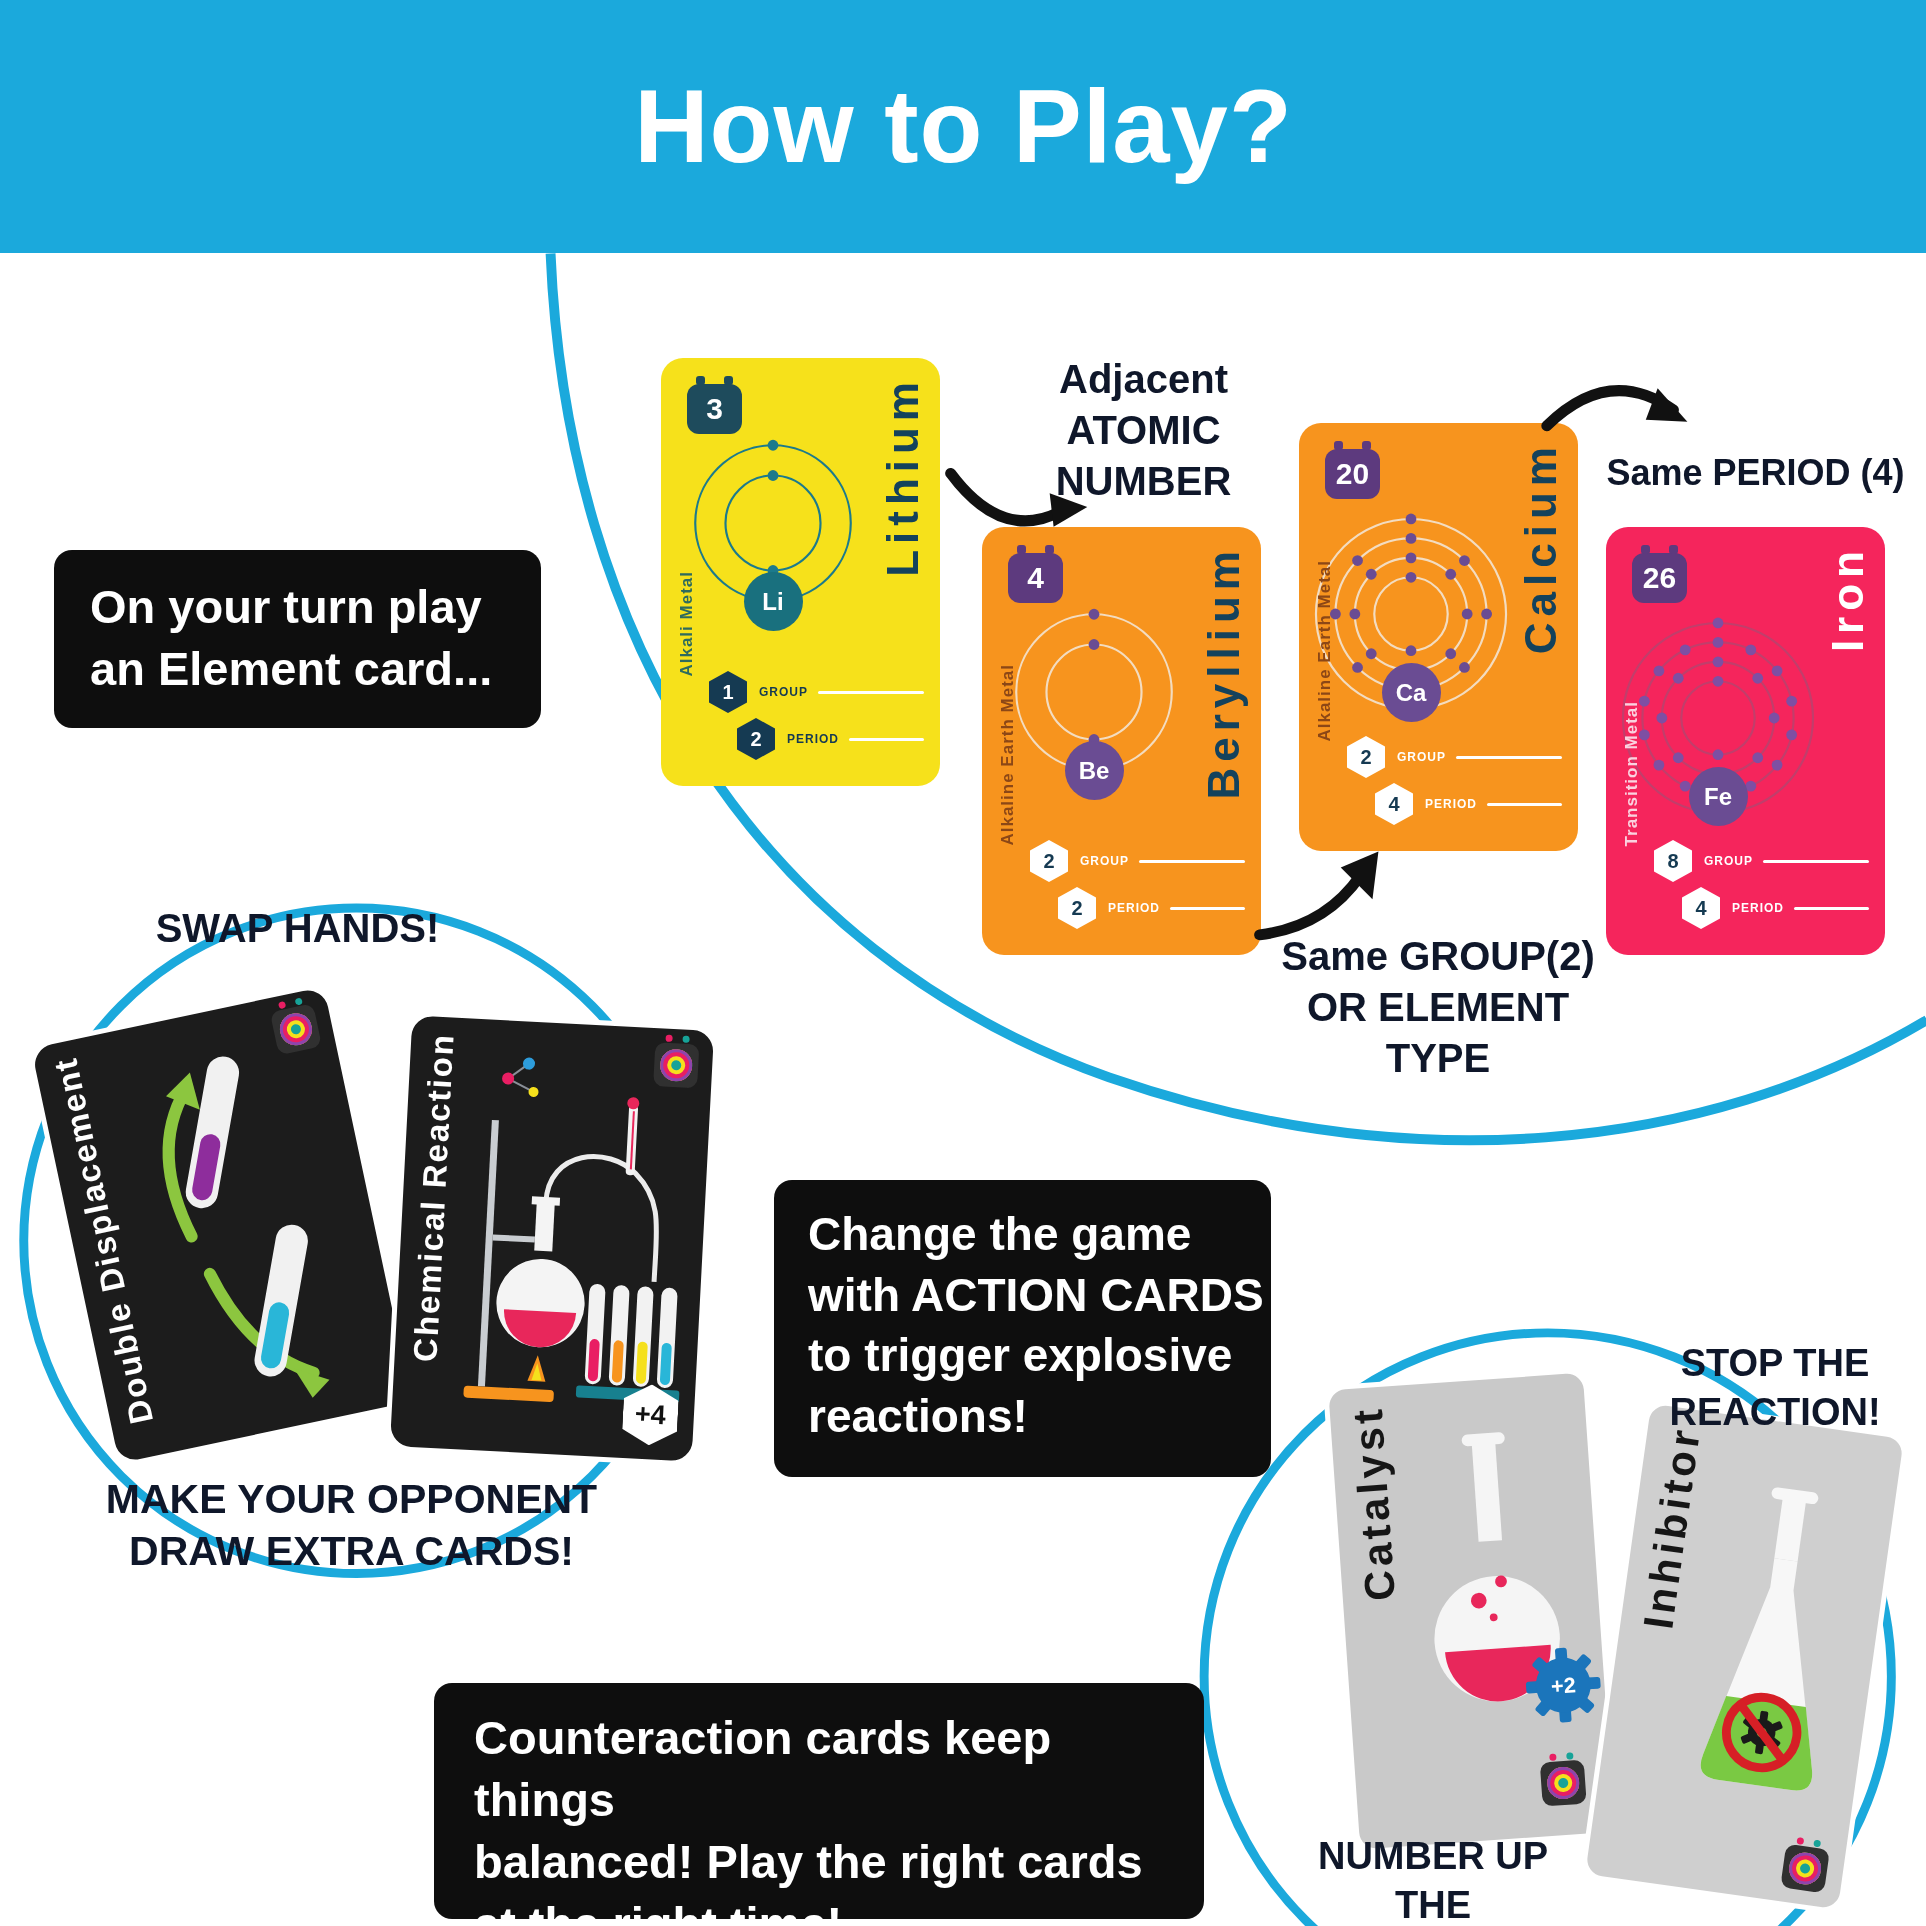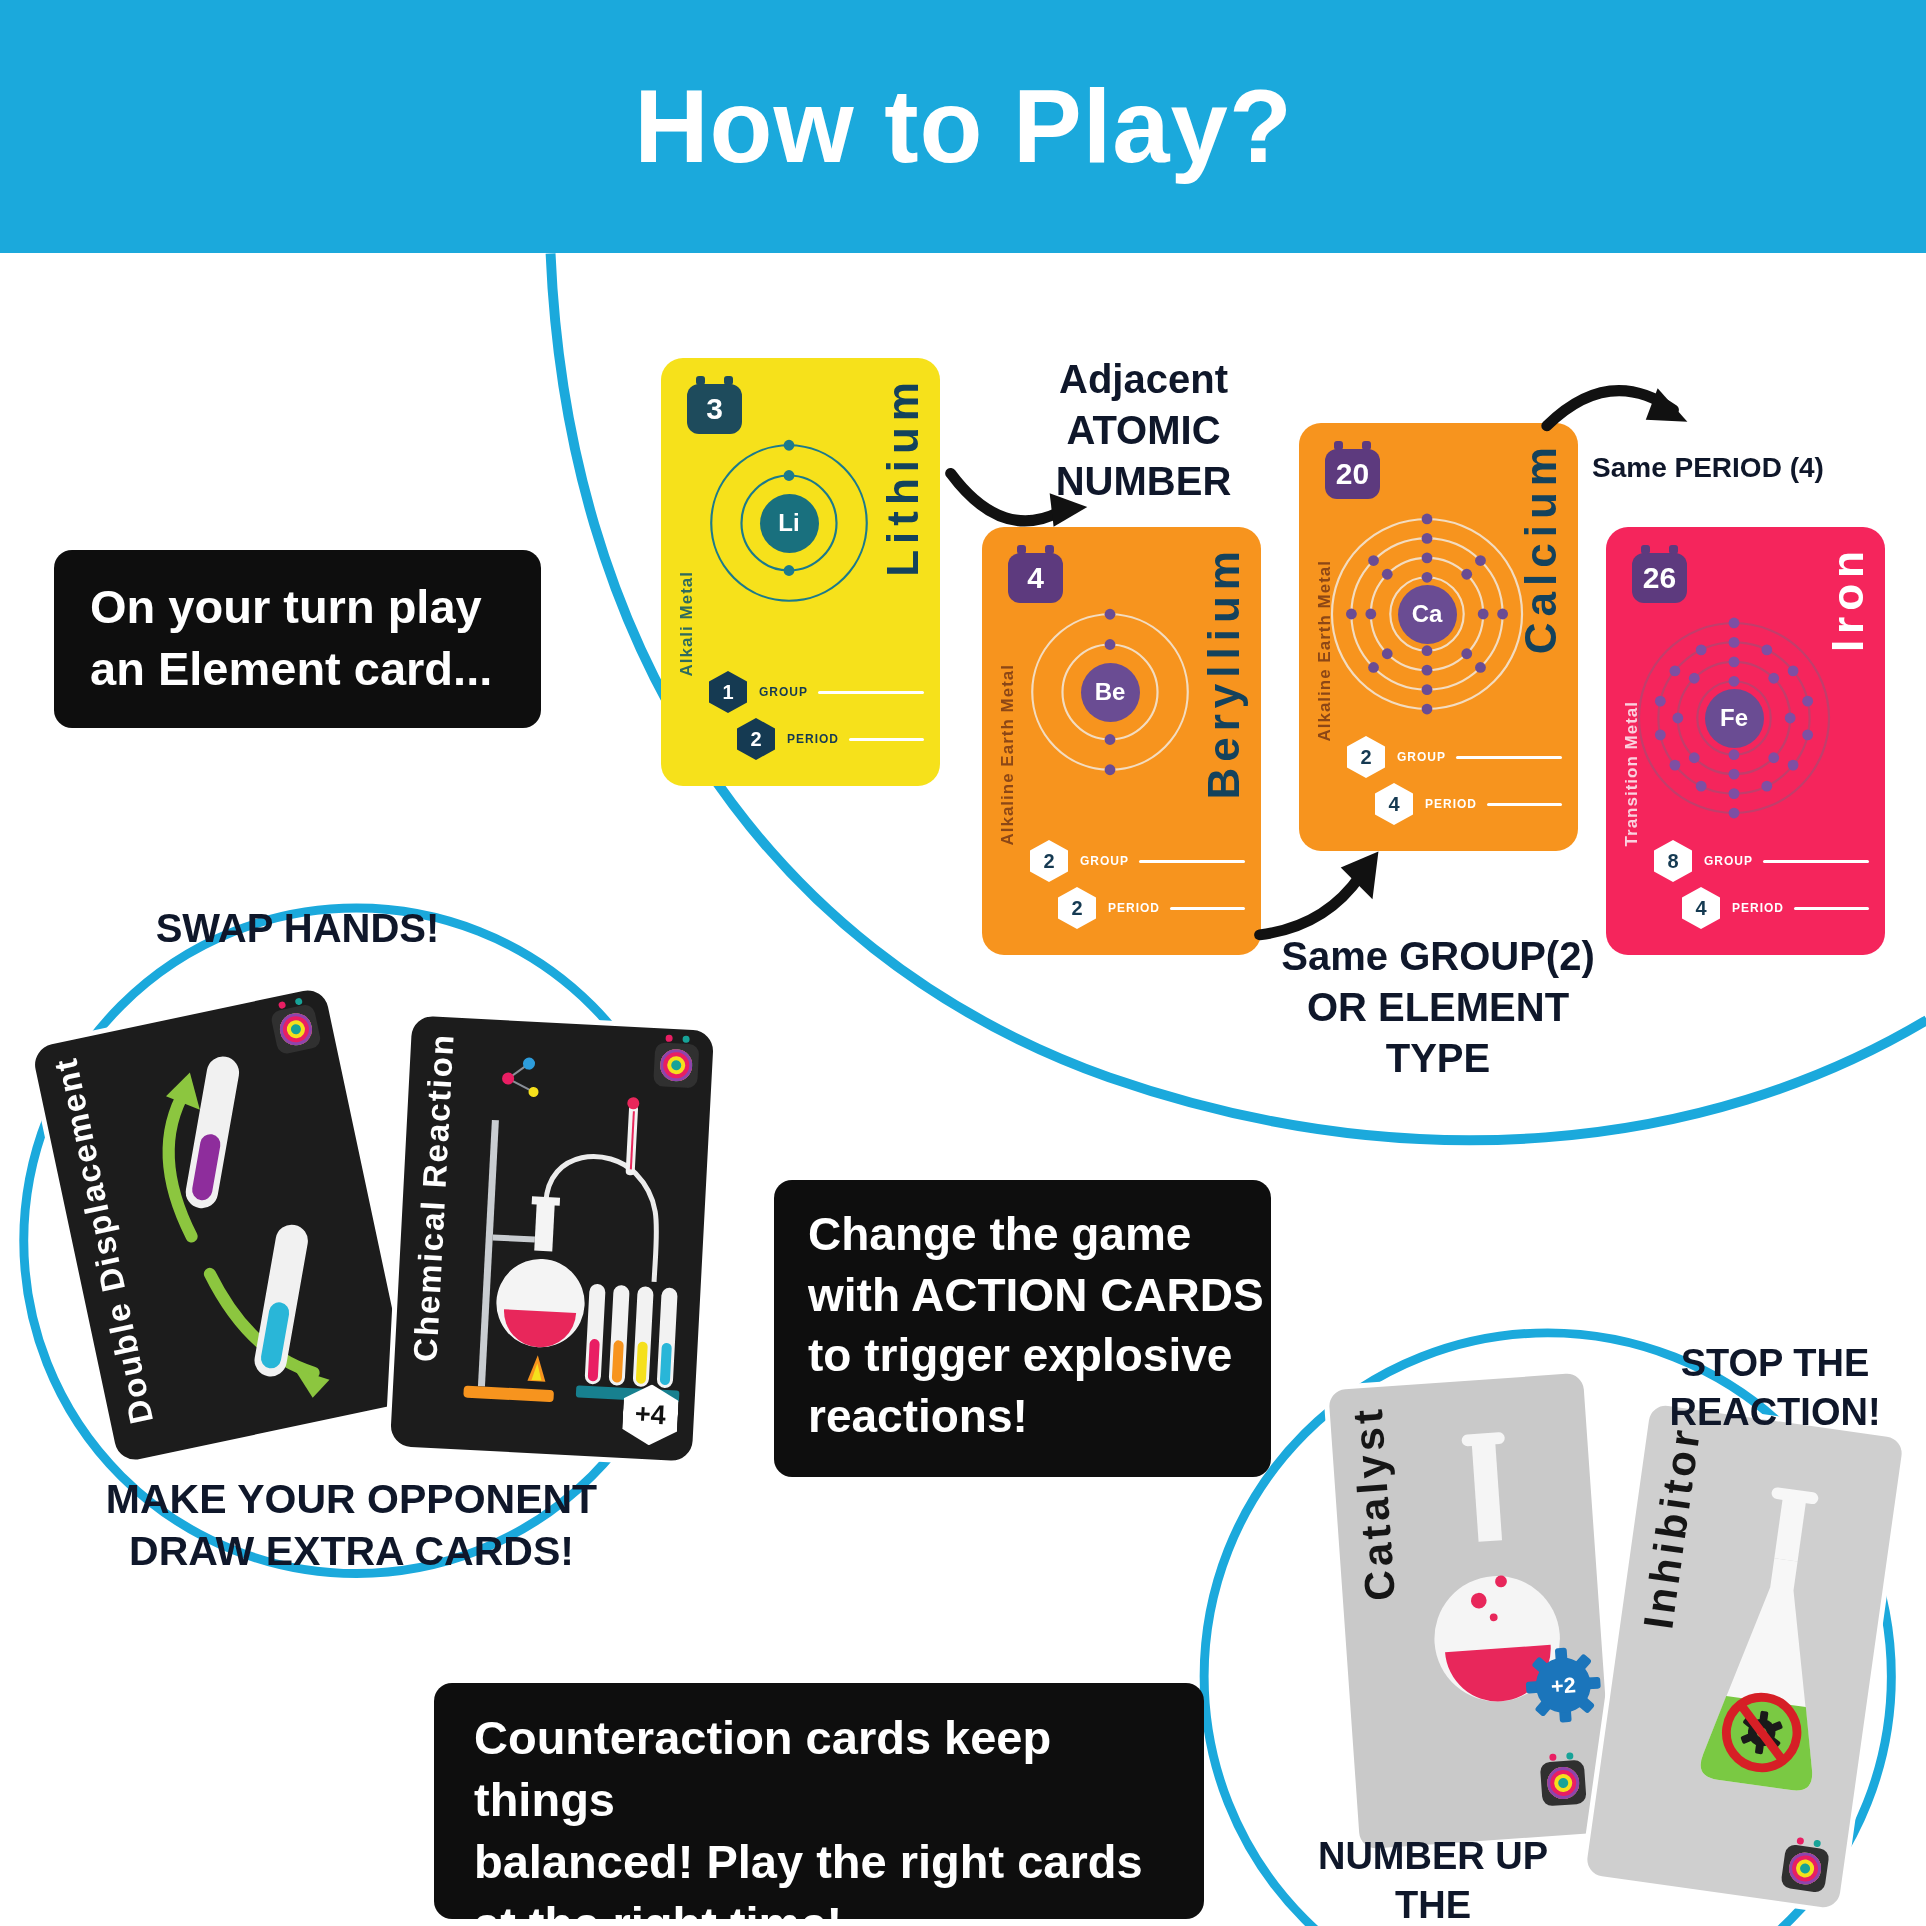--- a/index.html
+++ b/index.html
@@ -26,21 +26,21 @@
   .badge{position:absolute;top:26px;left:26px;width:55px;height:50px;border-radius:12px;color:#fff;
          font-size:30px;font-weight:bold;display:flex;align-items:center;justify-content:center;}
   .badge::before,.badge::after{content:"";position:absolute;top:-8px;width:9px;height:9px;border-radius:3px;background:inherit;}
   .badge::before{left:9px;} .badge::after{right:9px;}
   .card-li .badge{background:#1E4B5C;}
   .card-be .badge,.card-ca .badge,.card-fe .badge{background:#5D3A7E;text-align:right;}
 
   .ename{position:absolute;top:18px;right:12px;font-size:44px;font-weight:bold;letter-spacing:6px;color:#14425C;}
   .card-fe .ename{color:#fff;}
 
-  .eorbit{position:absolute;left:20px;top:57px;width:216px;height:216px;display:flex;align-items:center;justify-content:center;}
+  .eorbit{position:absolute;left:4px;top:57px;width:216px;height:216px;display:flex;align-items:flex-end;justify-content:center;}
   .card-ca .eorbit,.card-fe .eorbit{top:83px;}
   .eorbit svg{position:absolute;inset:0;width:100%;height:100%;}
   .esym{position:relative;width:59px;height:59px;border-radius:50%;color:#fff;font-weight:bold;font-size:24px;
         display:flex;align-items:center;justify-content:center;}
   .sym-teal{background:#19707E;} .sym-purple{background:#6A4C93;}
 
   .etype{position:absolute;left:16px;bottom:109px;font-size:17px;font-weight:bold;letter-spacing:1px;}
   .card-li .etype{color:#2E6B5E;}
   .card-be .etype,.card-ca .etype{color:#8C4716;}
   .card-fe .etype{color:#FAD2DF;}
@@ -54,21 +54,21 @@
   .card-be .hex,.card-ca .hex,.card-fe .hex{background:#fff;color:#153A52;}
   .row-label{font-size:12px;font-weight:bold;margin-left:12px;letter-spacing:1px;}
   .card-li .row-label{color:#153A52;}
   .card-be .row-label,.card-ca .row-label,.card-fe .row-label{color:#fff;}
   .row-line{flex:1;height:3px;background:#fff;margin-left:10px;border-radius:2px;}
 
   
   .lbl{position:absolute;font-weight:bold;color:#0f172a;z-index:5;line-height:1.28;}
   .lbl-center{text-align:center;}
   .lbl-adjacent{left:995px;top:354px;width:297px;font-size:40px;}
-  .lbl-period{left:1592px;top:450px;width:327px;font-size:28px;text-align:left;}
+  .lbl-period{left:1592px;top:450px;width:327px;font-size:36px;text-align:center;}
   .lbl-group{left:1272px;top:931px;width:332px;font-size:40px;}
   .lbl-swap{left:149px;top:903px;width:297px;font-size:40px;}
   .lbl-draw{left:104px;top:1473px;width:495px;font-size:41px;}
   .lbl-stop{left:1634px;top:1339px;width:282px;font-size:38px;}
   .lbl-speed{left:1282px;top:1832px;width:302px;font-size:38px;}
 
   
   .note{position:absolute;background:#0E0E0E;color:#fff;border-radius:18px;font-weight:bold;z-index:5;line-height:1.32;}
   .note-1{left:54px;top:550px;width:487px;height:178px;font-size:47px;padding:26px 4px 0 36px;}
   .note-2{left:774px;top:1180px;width:497px;height:297px;font-size:46px;padding:24px 0 0 34px;}

